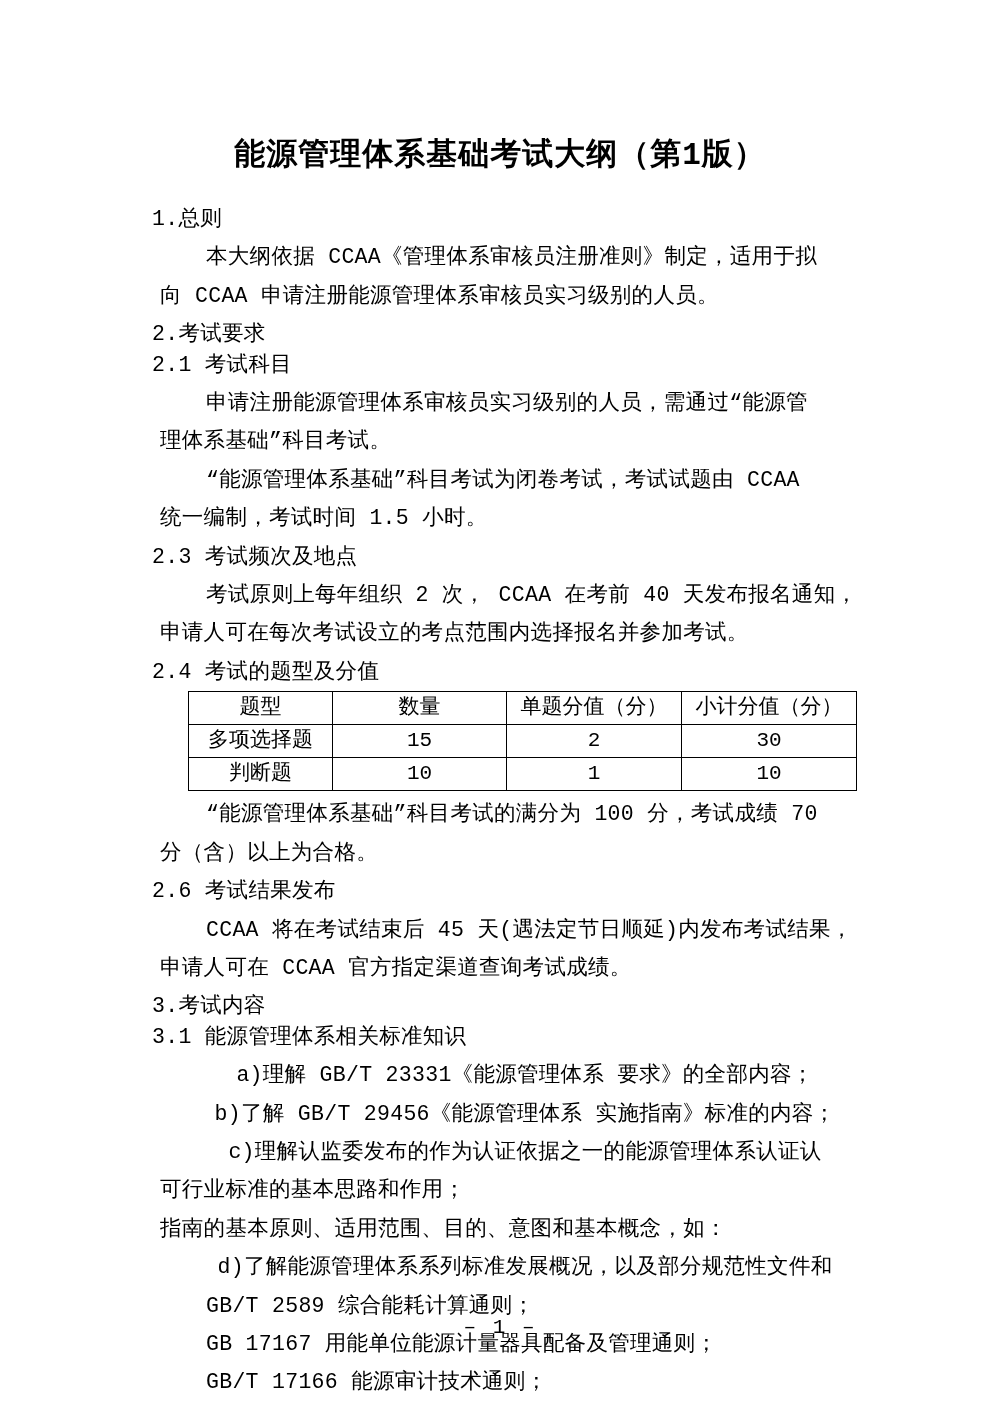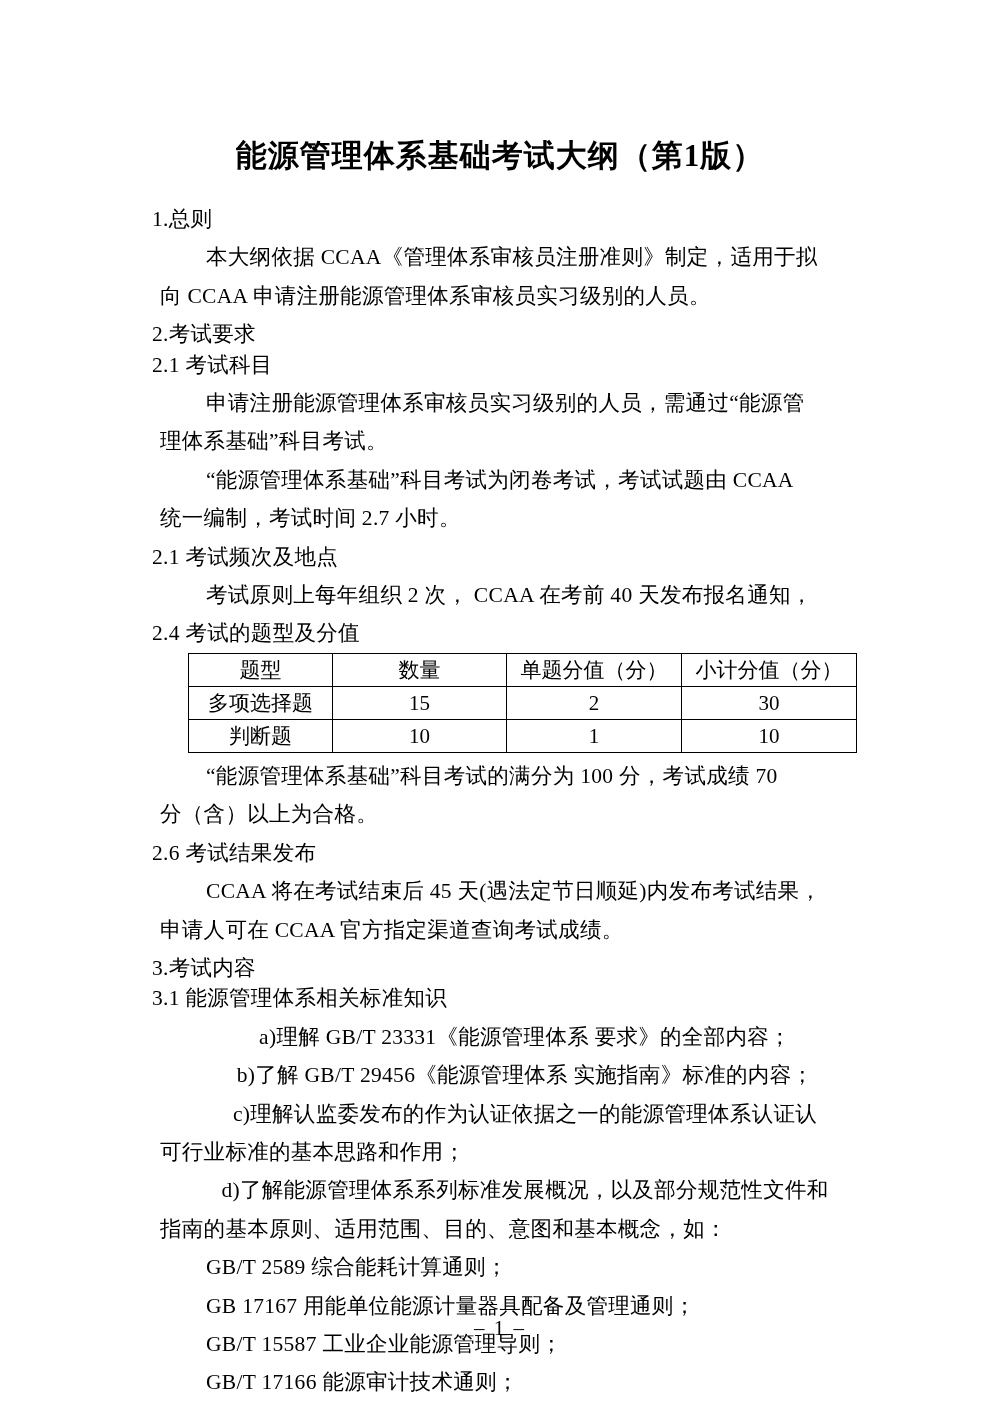--- a/index.html
+++ b/index.html
@@ -15,20 +15,21 @@
     position: relative;
     overflow: hidden;
   }
 
   .page {
     position: absolute;
     left: 0; top: 0;
     width: 1000px;
     height: 1324px;
     padding: 0;
+    font-family: Liberation Mono, monospace;
   }
 
   .doc-title {
     text-align: center;
     font-size: 31px;
     font-weight: bold;
     letter-spacing: 1px;
     margin: 0;
     position: absolute;
     left: 0;
@@ -112,24 +113,25 @@
     <p class="line indent1">本大纲依据 CCAA《管理体系审核员注册准则》制定，适用于拟</p>
     <p class="line">向 CCAA 申请注册能源管理体系审核员实习级别的人员。</p>
 
     <p class="heading">2.考试要求</p>
 
     <p class="heading">2.1 考试科目</p>
     <p class="line indent1">申请注册能源管理体系审核员实习级别的人员，需通过“能源管</p>
     <p class="line">理体系基础”科目考试。</p>
 
     <p class="line indent1">“能源管理体系基础”科目考试为闭卷考试，考试试题由 CCAA</p>
-    <p class="line">统一编制，考试时间 2.7 小时。</p>
+    <p class="line">统一编制，考试时间 1.5 小时。</p>
 
-    <p class="heading">2.1 考试频次及地点</p>
+    <p class="heading">2.3 考试频次及地点</p>
     <p class="line indent1">考试原则上每年组织 2 次， CCAA 在考前 40 天发布报名通知，</p>
+    <p class="line">申请人可在每次考试设立的考点范围内选择报名并参加考试。</p>
 
     <p class="heading">2.4 考试的题型及分值</p>
 
     <div class="spacer-table"></div>
     <table class="qtable">
       <colgroup>
         <col class="c0">
           <col class="c1">
           <col class="c2">
           <col class="c3">
@@ -165,25 +167,24 @@
     <p class="line indent1">CCAA 将在考试结束后 45 天(遇法定节日顺延)内发布考试结果，</p>
     <p class="line">申请人可在 CCAA 官方指定渠道查询考试成绩。</p>
 
     <p class="heading">3.考试内容</p>
 
     <p class="heading">3.1 能源管理体系相关标准知识</p>
     <p class="line indent-list">a)理解 GB/T 23331《能源管理体系 要求》的全部内容；</p>
     <p class="line indent-list">b)了解 GB/T 29456《能源管理体系 实施指南》标准的内容；</p>
     <p class="line indent-list">c)理解认监委发布的作为认证依据之一的能源管理体系认证认</p>
     <p class="line">可行业标准的基本思路和作用；</p>
+    <p class="line">指南的基本原则、适用范围、目的、意图和基本概念，如：</p>
     <p class="line indent-list">d)了解能源管理体系系列标准发展概况，以及部分规范性文件和</p>
-    <p class="line">指南的基本原则、适用范围、目的、意图和基本概念，如：</p>
 
     <p class="line indent-std">GB/T 2589  综合能耗计算通则；</p>
     <p class="line indent-std">GB 17167 用能单位能源计量器具配备及管理通则；</p>
-    <p class="line indent-std">GB/T 15587 工业企业能源管理导则；</p>
     <p class="line indent-std">GB/T 17166 能源审计技术通则；</p>
 
   </div>
 
   <div class="footer">– 1 –</div>
 
 </div>
 
 </body></html>

